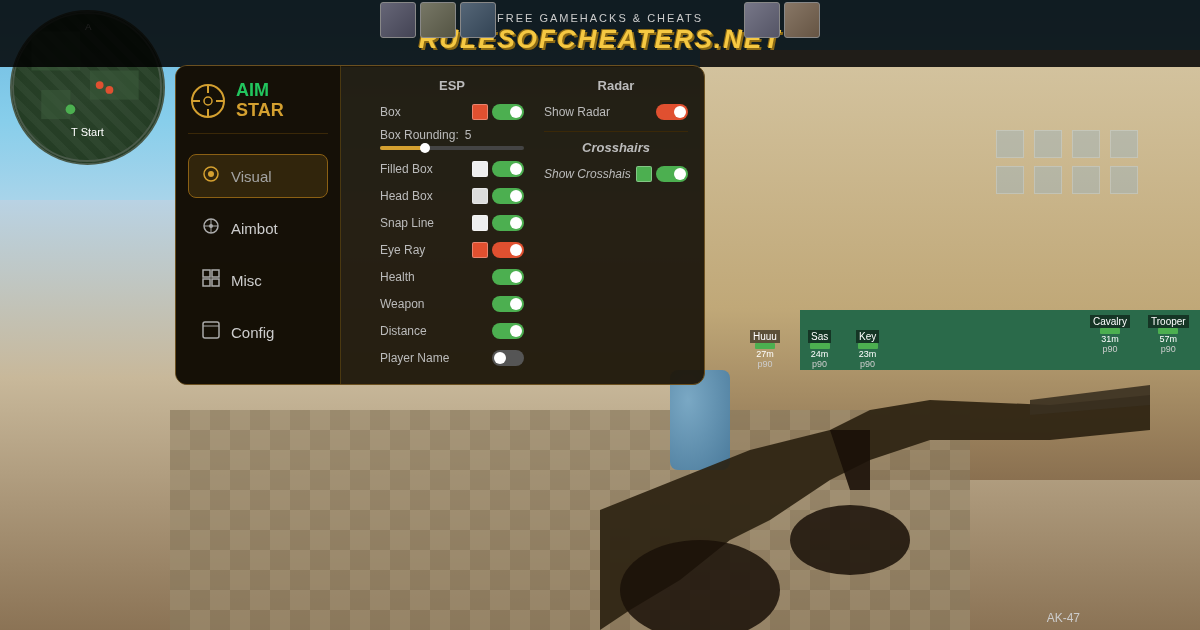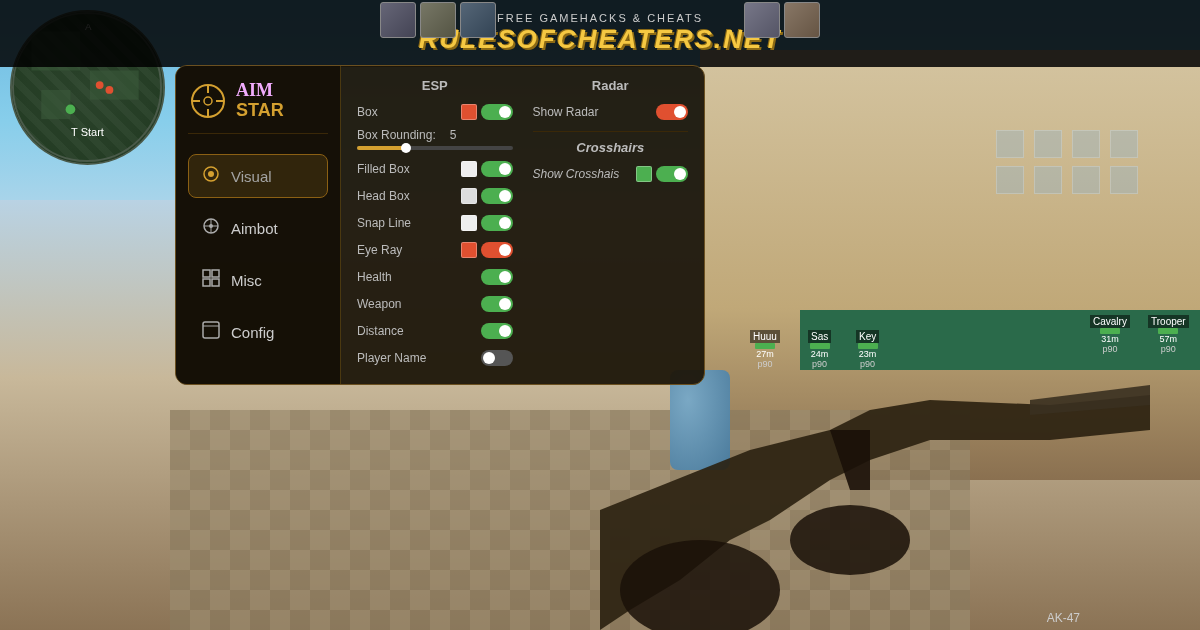--- a/index.html
+++ b/index.html
@@ -179,24 +179,23 @@
       height: 40px;
     }
 
     .logo-text {
       display: flex;
       flex-direction: column;
       line-height: 1.1;
     }
 
     .logo-aim {
-      color: #f0abfc;
+      color: #22c55e;
       font-size: 18px;
       font-weight: bold;
-      font-family: Liberation Serif, serif;
     }
 
     .logo-star {
       color: #D4A030;
       font-size: 18px;
       font-weight: bold;
     }
 
     
     .nav-btn {
@@ -230,20 +229,21 @@
       overflow: hidden;
     }
 
     .content-columns {
       display: flex;
       gap: 20px;
     }
 
     .esp-column {
       flex: 1;
+      margin-left: 23px;
     }
 
     .radar-column {
       flex: 1;
     }
 
     .section-title {
       color: #BBB;
       font-size: 13px;
       font-weight: bold;
@@ -305,21 +305,21 @@
       top: 2px;
     }
 
     .toggle.on .toggle-thumb { right: 2px; }
     .toggle.off .toggle-thumb { left: 2px; }
 
     
     .slider-row {
       display: flex;
       align-items: center;
-      gap: 14px;
+      gap: 6px;
       margin-bottom: 8px;
     }
 
     .slider-label {
       color: #BBB;
       font-size: 12px;
     }
 
     .slider-value {
       color: #BBB;

